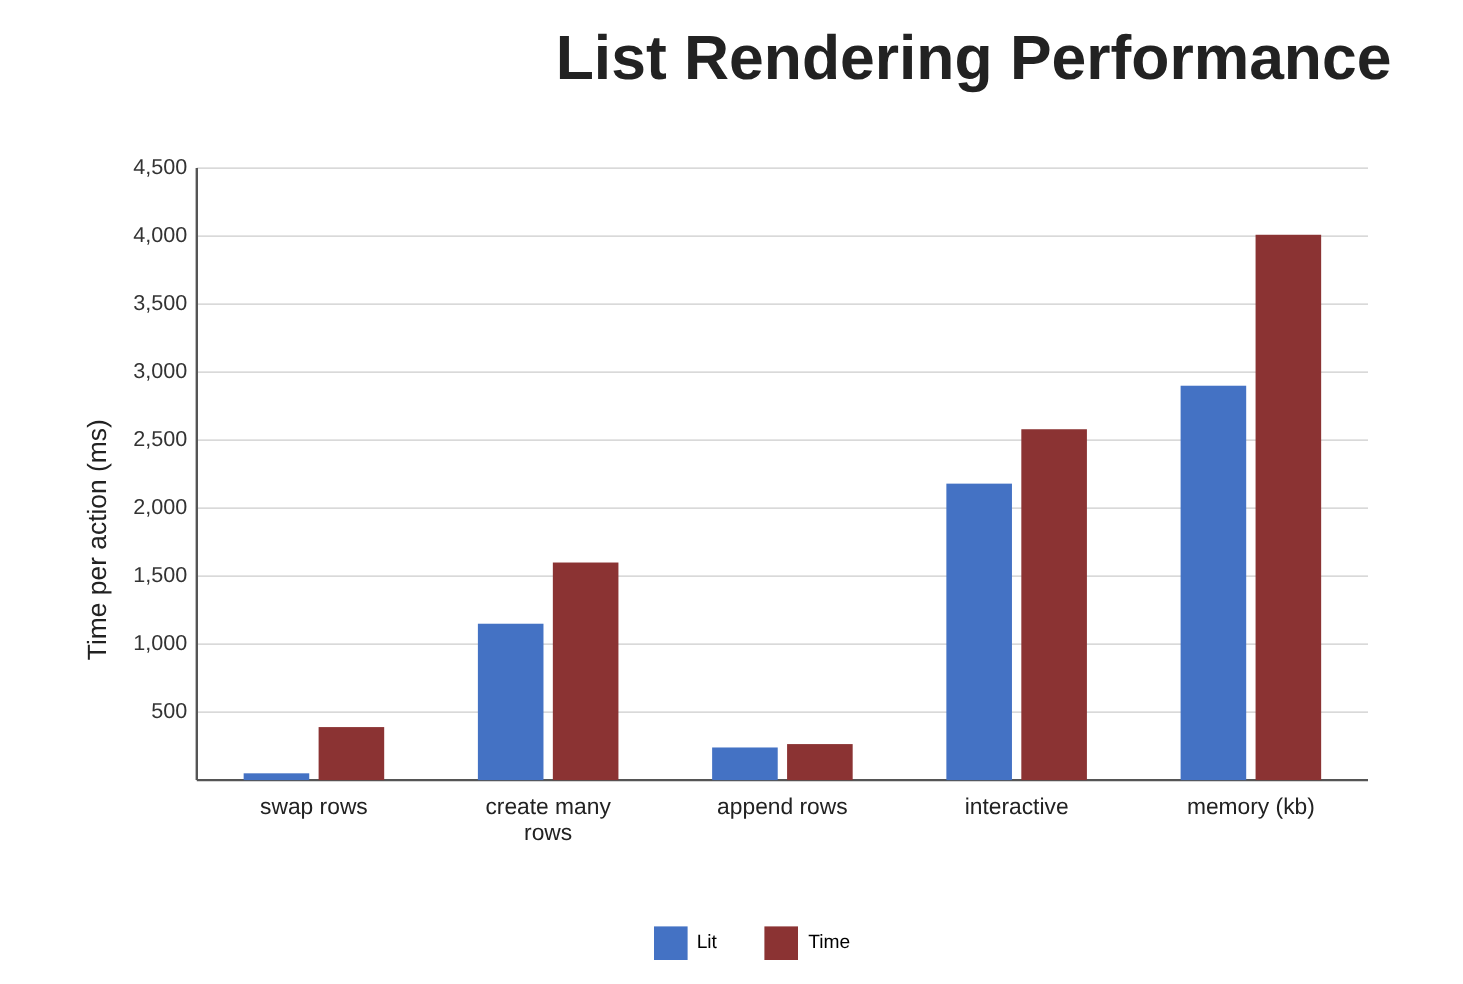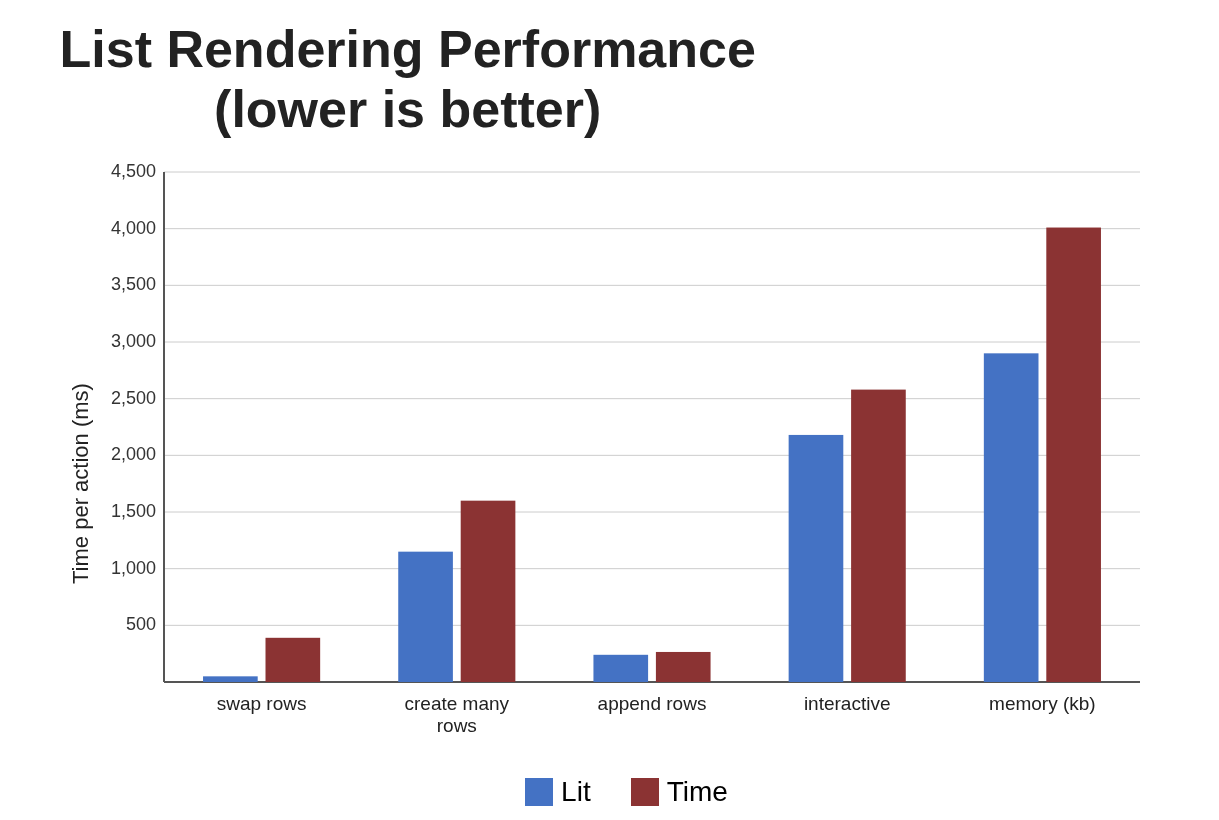--- a/index.html
+++ b/index.html
@@ -11,21 +11,21 @@
       display: flex;
       align-items: center;
       justify-content: center;
     }
     .chart-container {
       width: 1100px;
       height: 780px;
       position: relative;
       display: flex;
       flex-direction: column;
-      align-items: flex-start;
+      align-items: flex-end;
     }
     .chart-title {
       font-size: 52px;
       font-weight: 900;
       text-align: center;
       color: #222;
       line-height: 1.15;
       margin-bottom: 20px;
       font-family: Arial, Helvetica, sans-serif;
     }
@@ -59,41 +59,40 @@
     svg.chart-svg {
       width: 100%;
       height: 100%;
     }
     .legend {
       display: flex;
       justify-content: center;
       align-items: center;
       gap: 40px;
       margin-top: 12px;
-      font-size: 28px;
+      font-size: 16px;
       font-family: Arial, sans-serif;
     }
     .legend-item {
       display: flex;
       align-items: center;
       gap: 8px;
     }
     .legend-swatch {
       width: 28px;
       height: 28px;
       display: inline-block;
     }
   </style>
 </head>
 <body>
 
 <div class="chart-container">
   <div class="chart-title">
     <span>List Rendering Performance</span><br>
-    <span>(lower is better)</span>
   </div>
   <div class="chart-area">
     <div class="y-axis-label">Time per action (ms)</div>
     <div class="chart-inner">
       <div class="grid-and-bars">
         <svg class="chart-svg" id="mainChart" viewBox="0 0 1066 600">
             <line x1="70" y1="520" x2="1046" y2="520" stroke="#ccc" stroke-width="1"></line>
             <line x1="70" y1="463.3333333333333" x2="1046" y2="463.3333333333333" stroke="#ccc" stroke-width="1"></line>
             <text x="62" y="468.3333333333333" text-anchor="end" font-family="Arial,sans-serif" font-size="18" fill="#333">500</text>
             <line x1="70" y1="406.6666666666667" x2="1046" y2="406.6666666666667" stroke="#ccc" stroke-width="1"></line>

